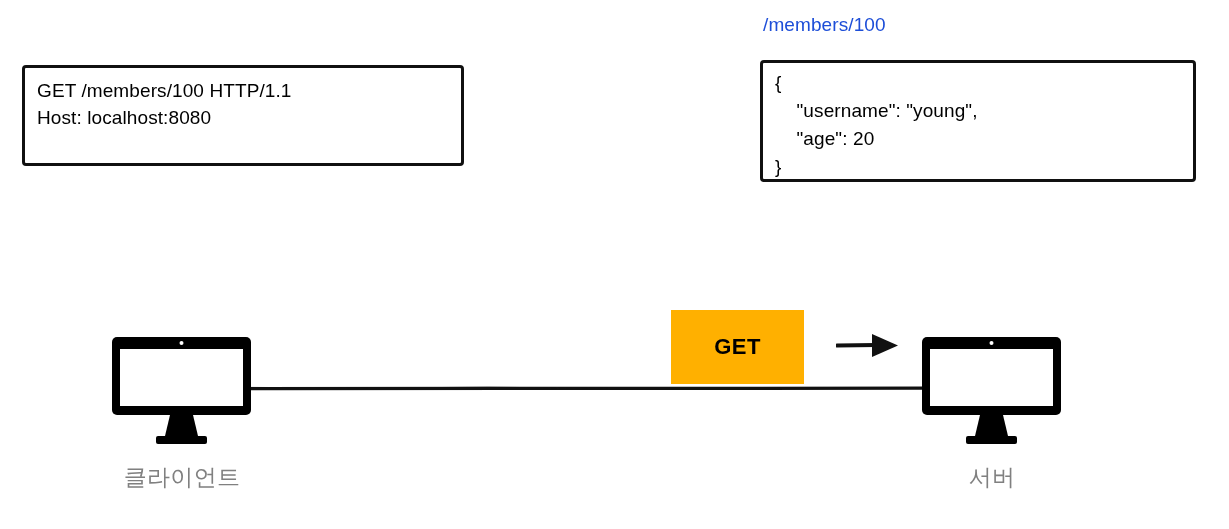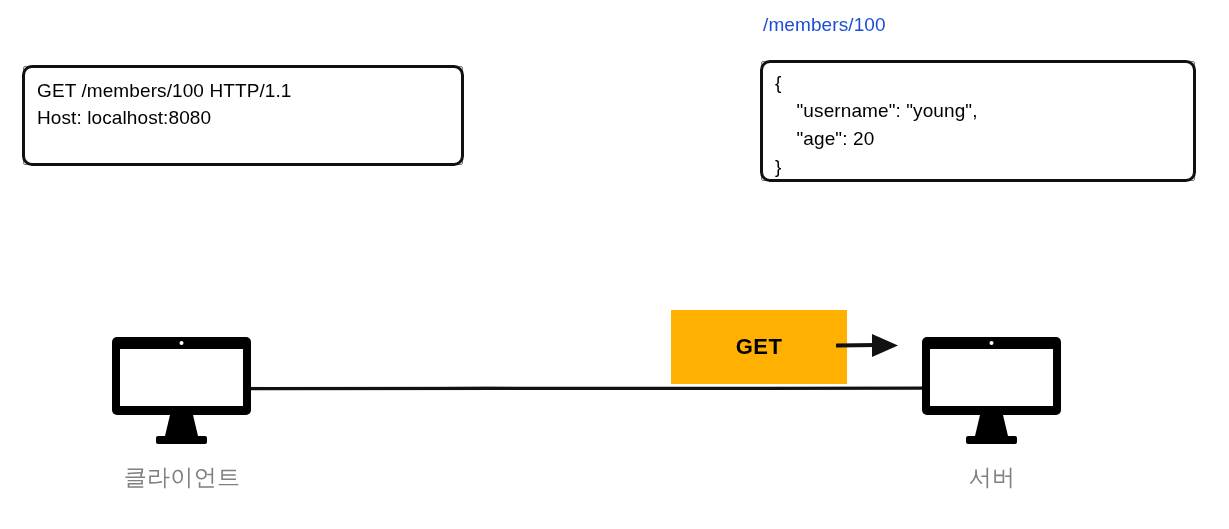--- a/index.html
+++ b/index.html
@@ -20,21 +20,21 @@
     position: absolute;
     inset: 0;
   }
 
   
   .note-box {
     position: absolute;
     background: #ffffff;
     box-sizing: border-box;
     border: 3px solid #111111;
-    border-radius: 10px;
+    border-radius: 4px;
   }
   .note-box::after {
     content: "";
     position: absolute;
     left: -2px;
     top: -2px;
     right: -2px;
     bottom: -2px;
     border: 1px solid rgba(17,17,17,0.55);
     border-radius: 2px;
@@ -90,21 +90,21 @@
     top: 386px;
     width: 676px;
     height: 5px;
   }
 
   
   #method-badge {
     position: absolute;
     left: 671px;
     top: 310px;
-    width: 176px;
+    width: 133px;
     height: 74px;
     background: #FFB000;
     display: flex;
     align-items: center;
     justify-content: center;
     text-align: center;
   }
   #method-badge .badge-label {
     font-size: 22px;
     font-weight: bold;

